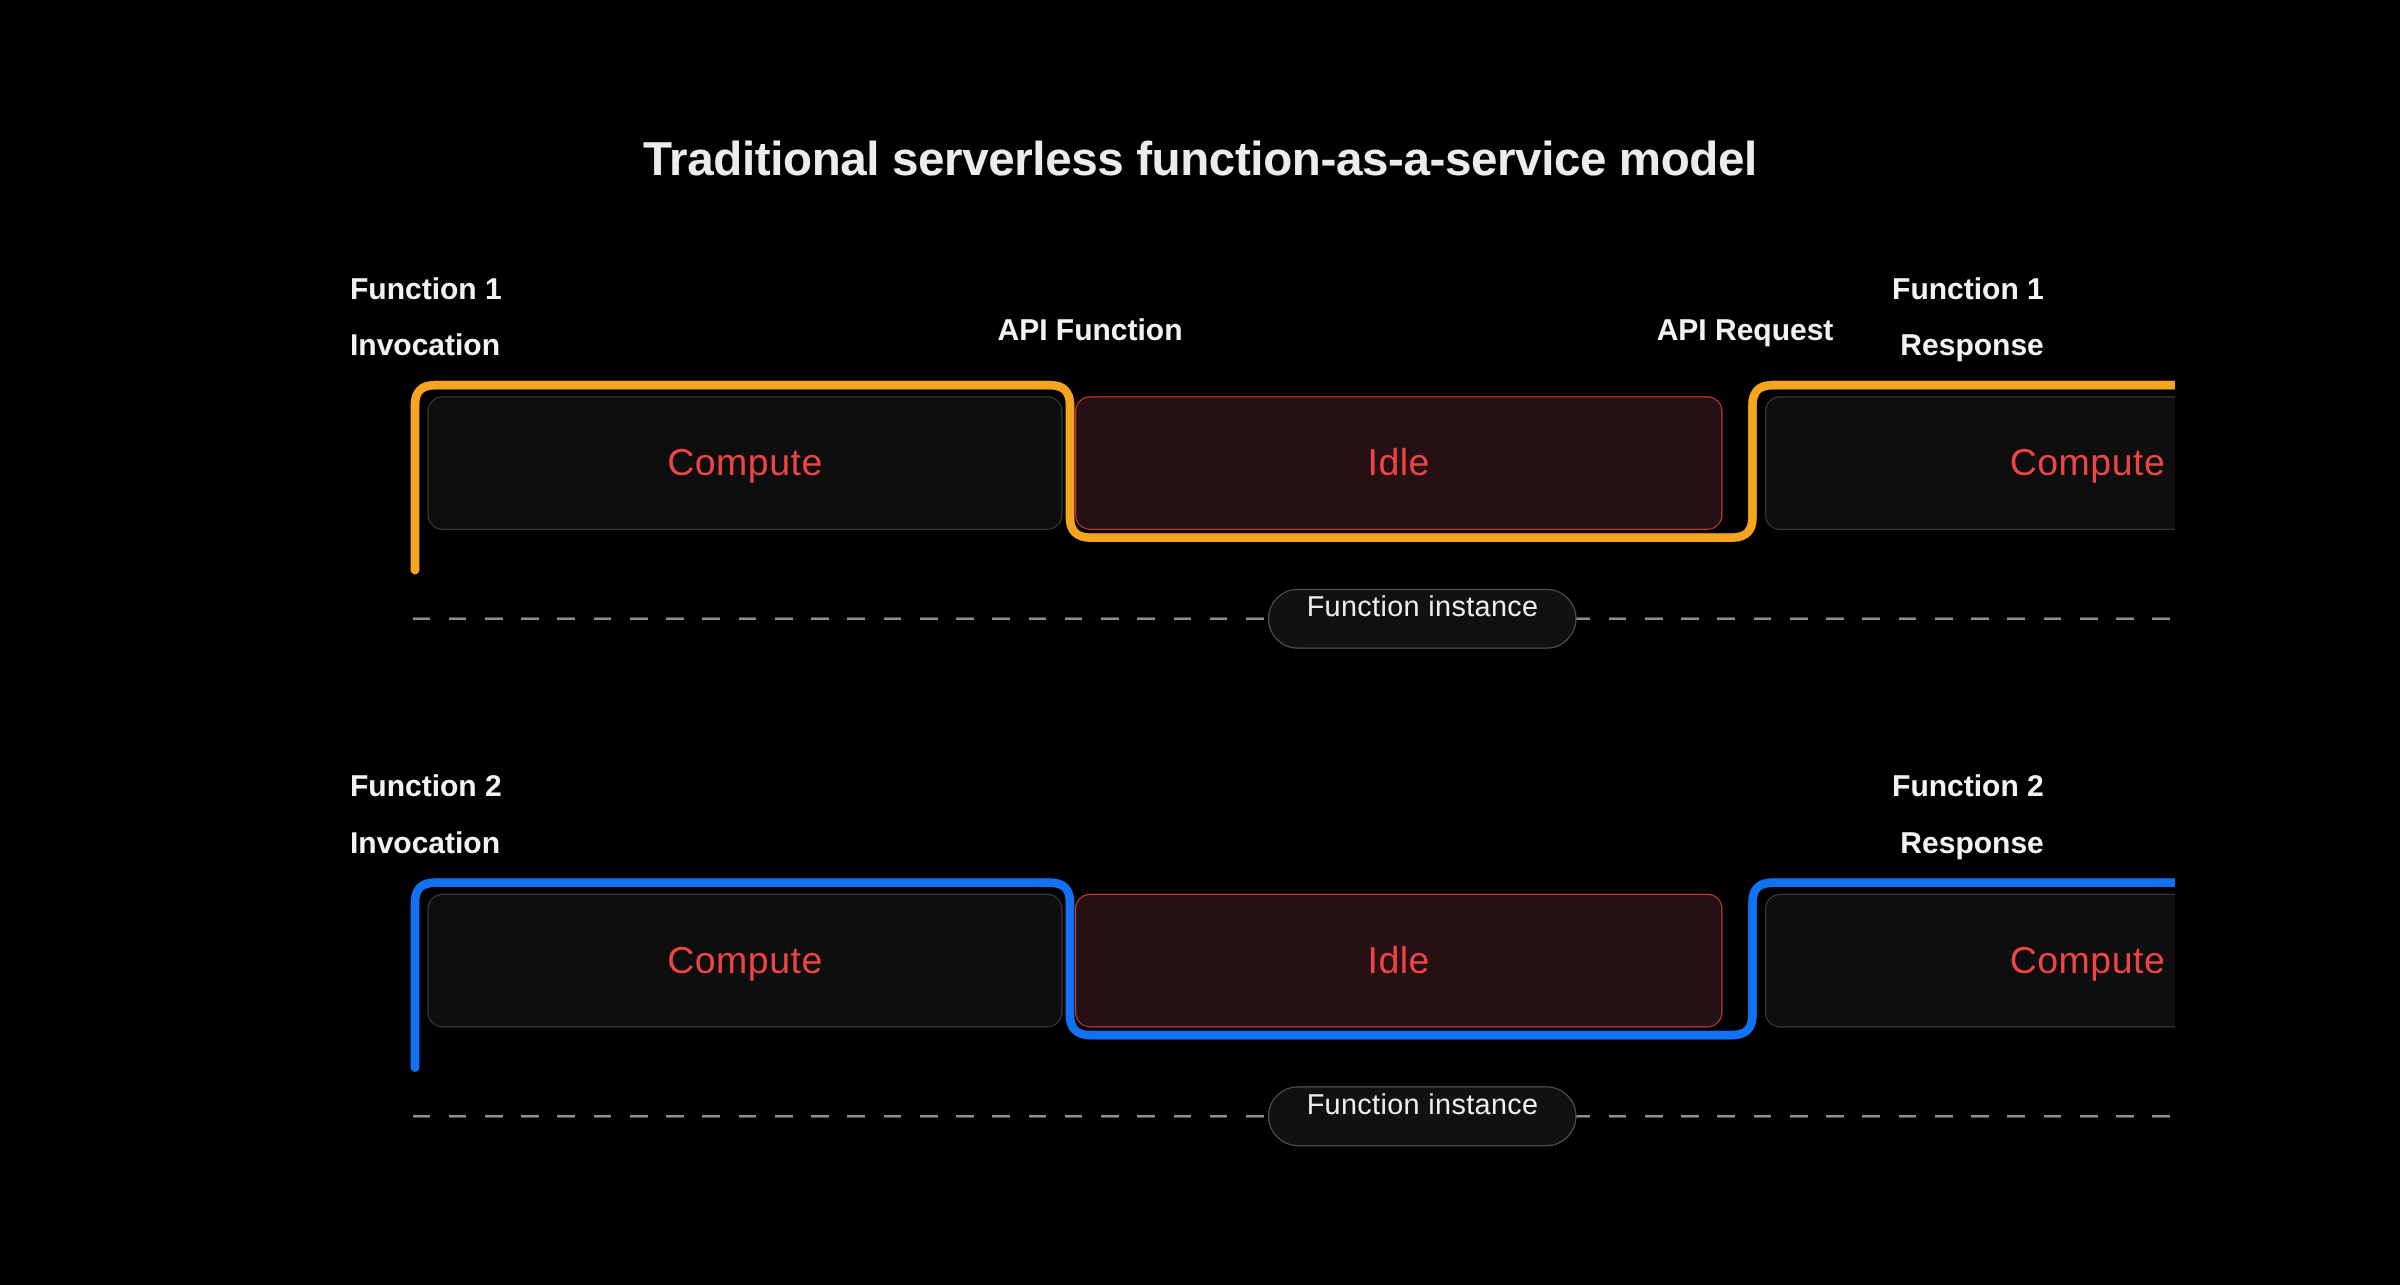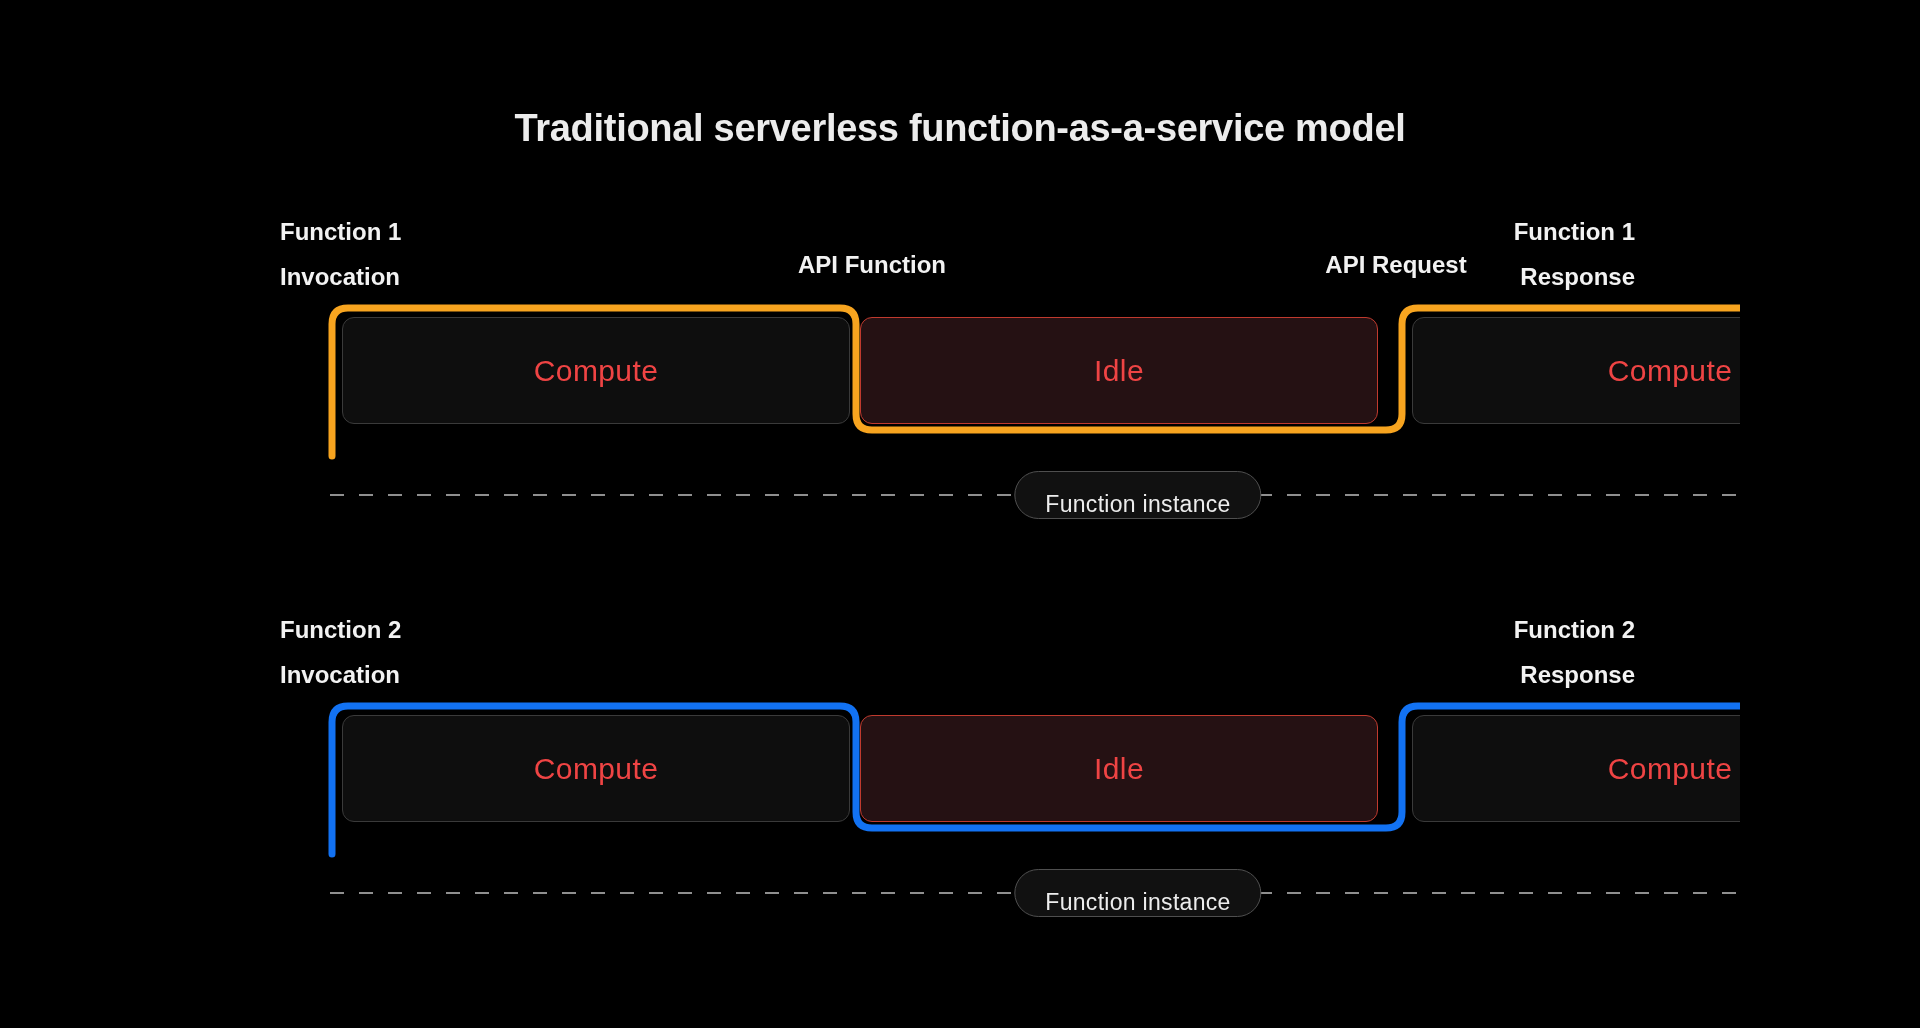--- a/index.html
+++ b/index.html
@@ -49,21 +49,21 @@
     position:absolute;left:150px;width:1618px;height:2px;z-index:2;
     background:repeating-linear-gradient(to right,var(--dash-color,#8F8F8F) 0 14px,transparent 14px 29px);
   }
   .dash-line.r1{top:494px;}
   .dash-line.r2{top:892px;}
 
   .pill{
     position:absolute;left:958px;transform:translateX(-50%);
     height:48px;box-sizing:border-box;padding:0 30px;border-radius:26px;
     background:var(--pill-fill,#111);border:1px solid var(--pill-border,#4F4F4F);
-    display:flex;align-items:flex-end;justify-content:center;
+    display:flex;align-items:flex-start;justify-content:center;
     font-size:23px;color:#EDEDED;letter-spacing:.3px;z-index:3;white-space:nowrap;
   }
   .pill.r1{top:471px;}
   .pill.r2{top:869px;}
 </style>
 </head>
 <body>
 
 <div class="stage">
 

